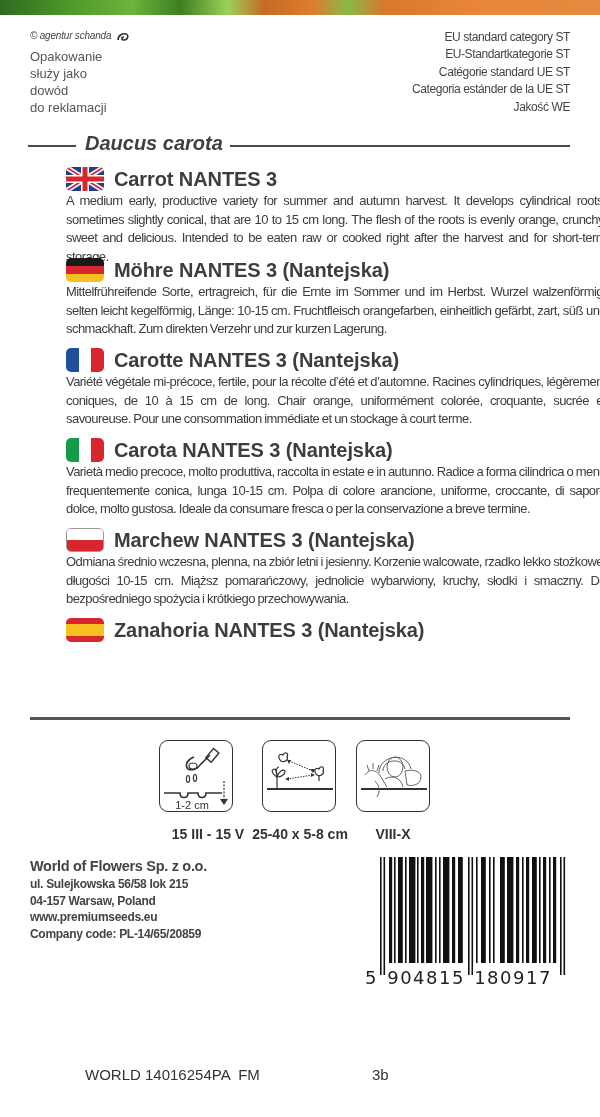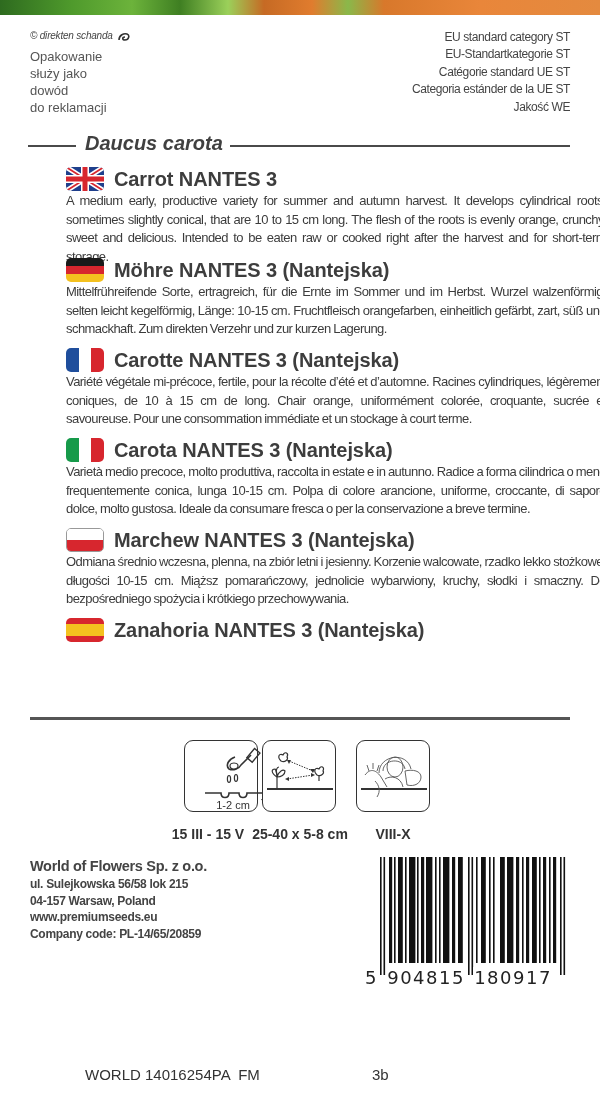--- a/index.html
+++ b/index.html
@@ -60,21 +60,21 @@
 
   .footer { position: absolute; left: 85px; top: 1066px; font-family: "Liberation Sans", sans-serif; font-size: 15px; color: #333; white-space: nowrap; }
   .footer-right { position: absolute; left: 372px; top: 1066px; font-family: "Liberation Sans", sans-serif; font-size: 15px; color: #333; }
 </style>
 </head>
 <body>
 
 <div class="top-banner"></div>
 
 <div class="copyright">
-  <span>© direkten schanda</span>
+  <span>© agentur schanda</span>
   <svg class="logo-mark" viewBox="0 0 12 9">
       <path d="M1 8 C1 3 6 1 9 2 C12 3 11 8 7 8 C4 8 4 5 7 5" stroke="#333" stroke-width="1.6" fill="none"></path>
     </svg>
 </div>
 
 <div class="complaint">
   <div>Opakowanie</div>
   <div>służy jako</div>
   <div>dowód</div>
   <div>do reklamacji</div>
@@ -167,21 +167,21 @@
       <div style="left:0;top:18px;width:38px;height:6px;background:#d7262e;"></div>
     </div>
     <div class="lang-title">Zanahoria NANTES 3 (Nantejska)</div>
   </div>
 </div>
 
 <div class="sep-line"></div>
 
 <div class="icons-row">
 
-  <div class="icon-box" style="left:184px;padding-left:16px;">
+  <div class="icon-box" style="left:159px;">
     <svg width="74" height="72" viewBox="0 0 74 72">
       <path d="M34 16 C28 18 24 24 28 28 C32 30 38 28 40 24 L50 14" stroke="#333" stroke-width="1.6" fill="none"></path>
       <rect x="49" y="8" width="7" height="12" transform="rotate(40 52 14)" stroke="#333" stroke-width="1.4" fill="none"></rect>
       <ellipse cx="33" cy="25" rx="4" ry="3" stroke="#333" stroke-width="1.2" fill="none"></ellipse>
       <ellipse cx="28" cy="38" rx="1.6" ry="3.5" stroke="#333" stroke-width="1.2" fill="none"></ellipse>
       <ellipse cx="35" cy="37" rx="1.6" ry="3.5" stroke="#333" stroke-width="1.2" fill="none"></ellipse>
       <path d="M4 52 H20 C20 58 28 58 28 52 H38 C38 58 46 58 46 52 H62" stroke="#333" stroke-width="1.6" fill="none"></path>
       <path d="M64 40 V62" stroke="#333" stroke-width="1.2" stroke-dasharray="2 1.5"></path>
       <path d="M60 58 L64 64 L68 58 Z" fill="#333"></path>
       <text x="32" y="68" font-family="Liberation Sans, sans-serif" font-size="11" fill="#333" text-anchor="middle">1-2 cm</text>

